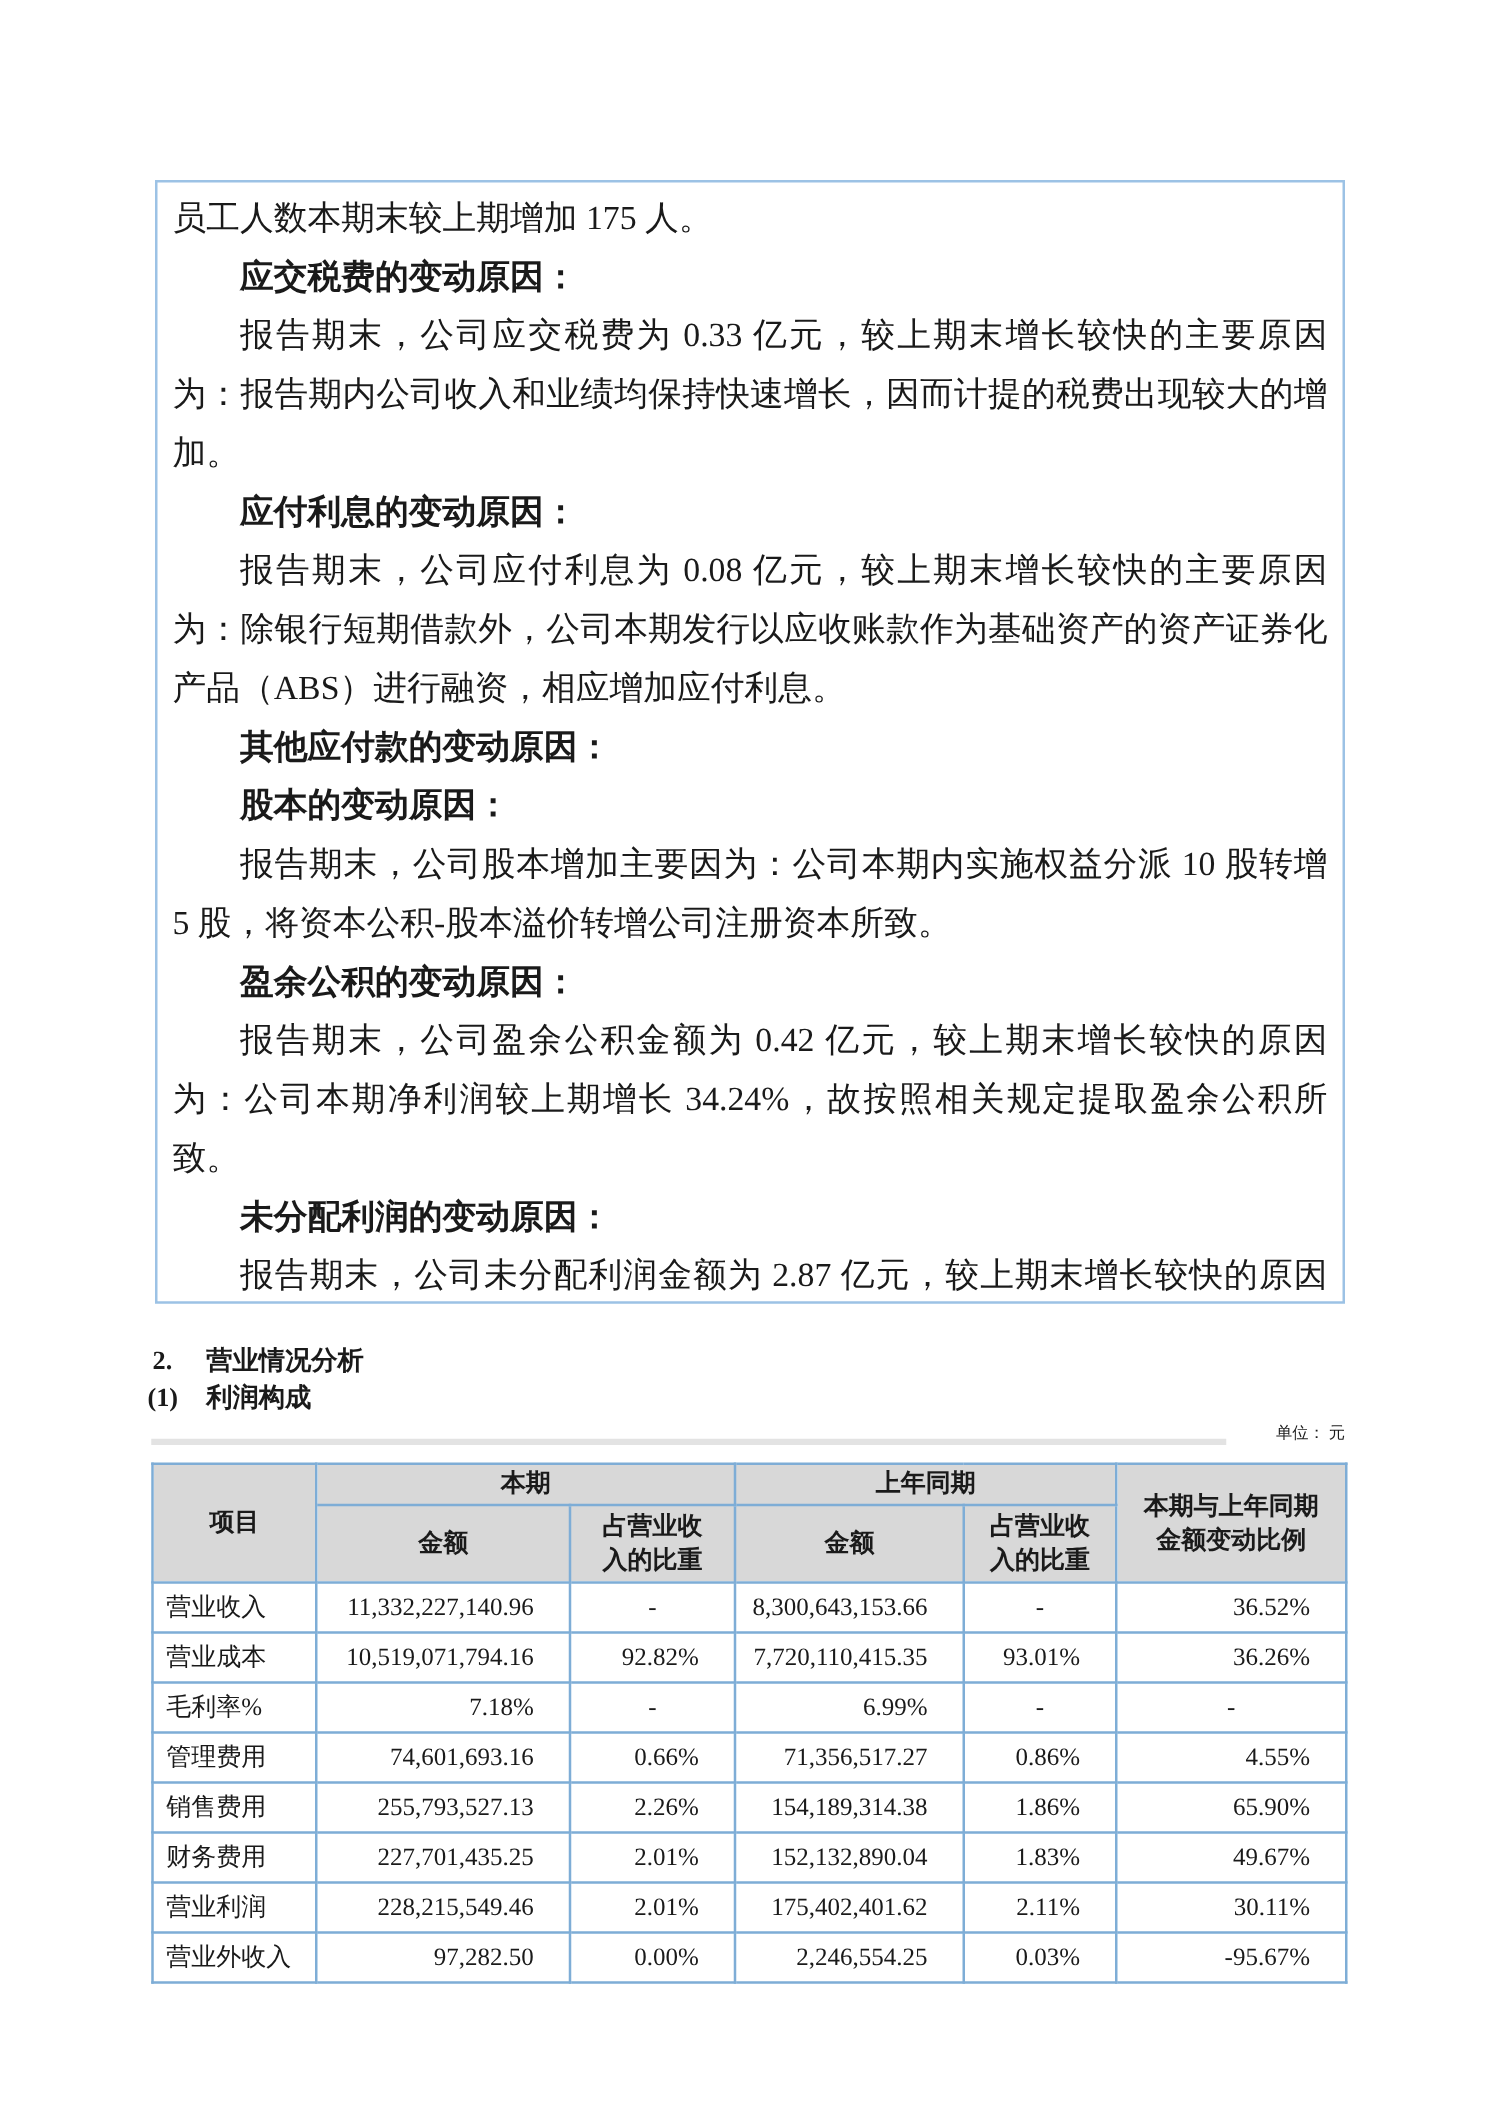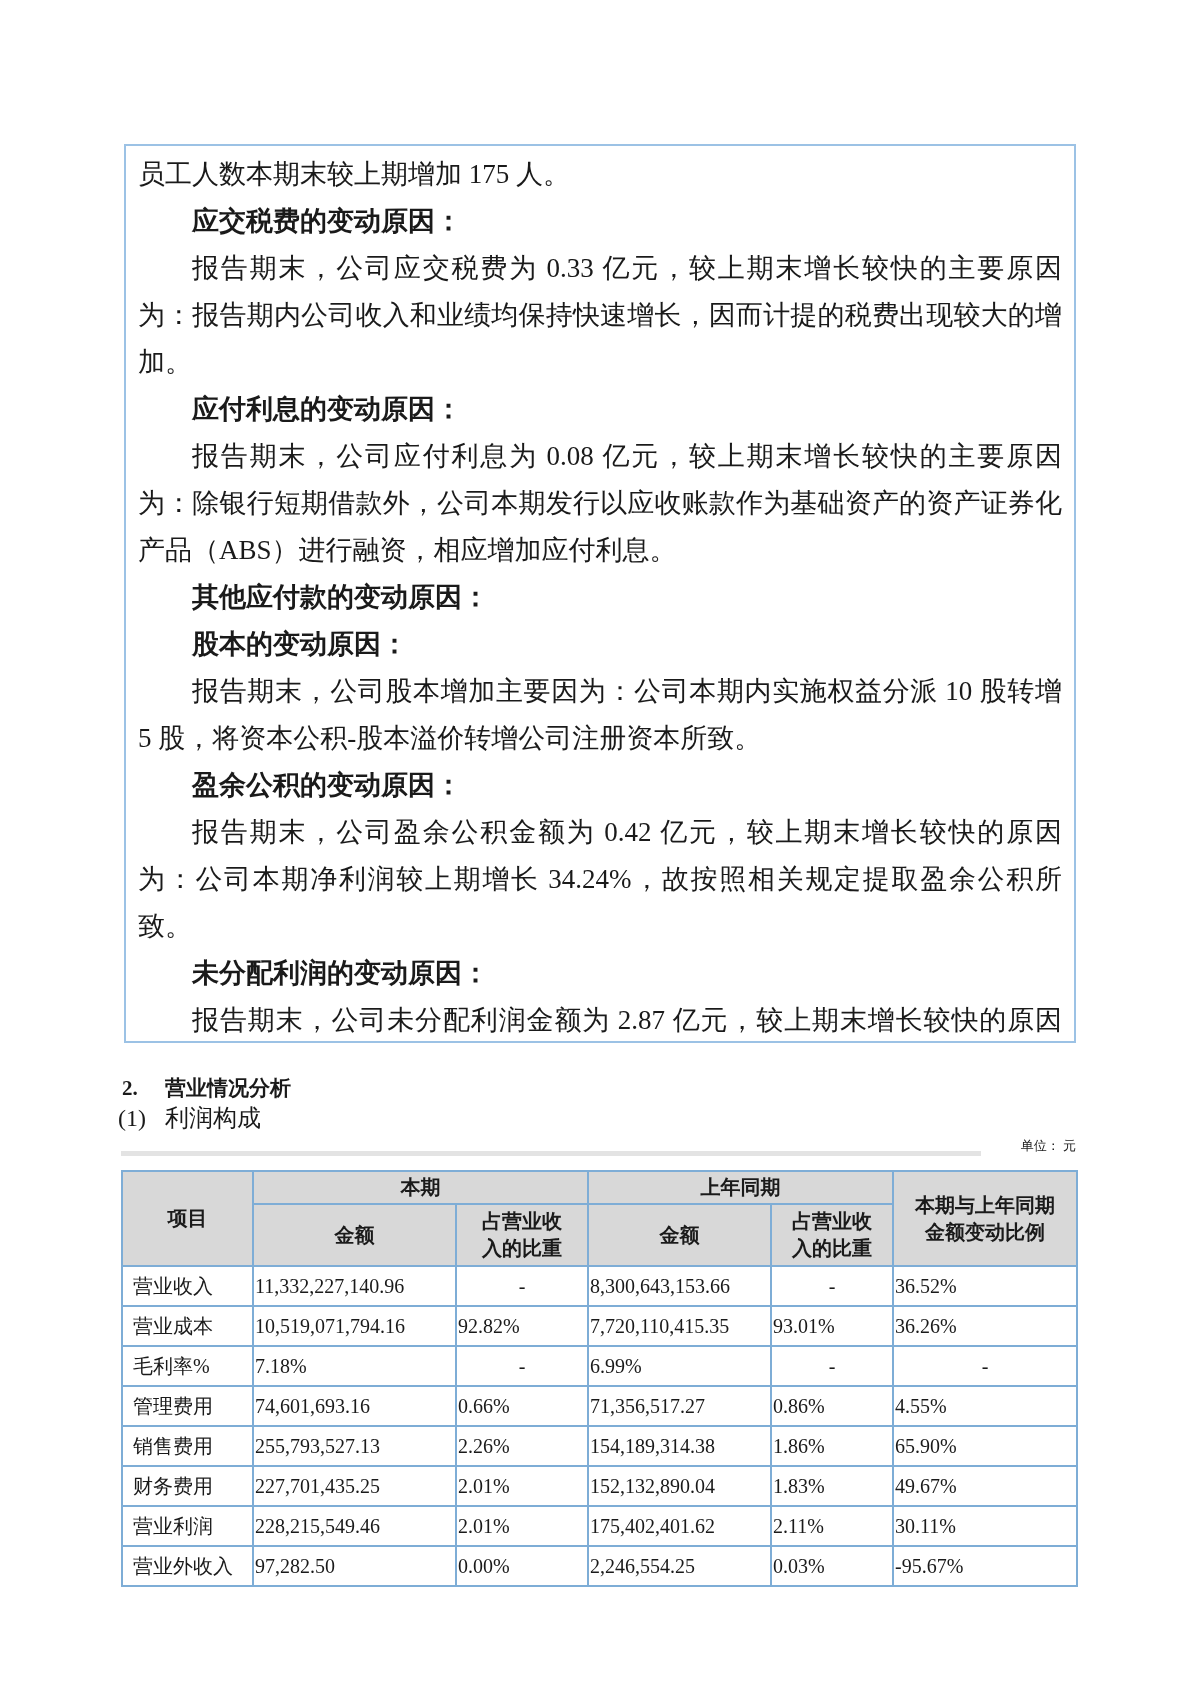--- a/index.html
+++ b/index.html
@@ -27,21 +27,21 @@
   .p-plain{text-indent:0;}
   .p-indent{text-indent:2em;}
   .p-heading{text-indent:2em;font-weight:bold;text-align:left;}
   
   .sec-heading{
     position:absolute;left:122px;top:1074px;font-size:21px;font-weight:bold;
     line-height:28px;white-space:nowrap;font-family:Liberation Serif, serif;
   }
   .sec-heading .num{display:inline-block;width:43px;}
   .sub-heading{
-    position:absolute;left:118px;top:1104px;font-size:24px;font-weight:normal;
+    position:absolute;left:118px;top:1104px;font-size:21px;font-weight:bold;
     line-height:28px;white-space:nowrap;
   }
   .sub-heading .num{display:inline-block;width:47px;}
   
   .gray-rule{
     position:absolute;left:121px;top:1151px;width:860px;height:5px;
     background:var(--rule-gray);
   }
   .unit-label{
     position:absolute;left:776px;top:1133px;width:300px;text-align:right;
@@ -57,21 +57,21 @@
     font-size:20px;overflow:hidden;
   }
   .profit-table th{
     background:var(--header-bg);font-weight:bold;text-align:center;
     vertical-align:middle;line-height:27px;white-space:pre-line;
   }
   .row-top th{height:33px;}
   .row-sub th{height:62px;}
   .profit-table td{height:40px;vertical-align:middle;line-height:29px;}
   .td-item{text-align:left;padding-left:10px;}
-  .td-num{padding-right:10px;white-space:nowrap;}
+  .td-num{text-align:right;padding-right:28px;white-space:nowrap;}
   .td-dash{text-align:center;}
 </style>
 </head>
 <body>
 
 <div class="reason-box">
   <p class="p-plain">员工人数本期末较上期增加 175 人。</p>
   <p class="p-heading">应交税费的变动原因：</p>
   <p class="p-indent">报告期末，公司应交税费为 0.33 亿元，较上期末增长较快的主要原因为：报告期内公司收入和业绩均保持快速增长，因而计提的税费出现较大的增加。</p>
   <p class="p-heading">应付利息的变动原因：</p>

